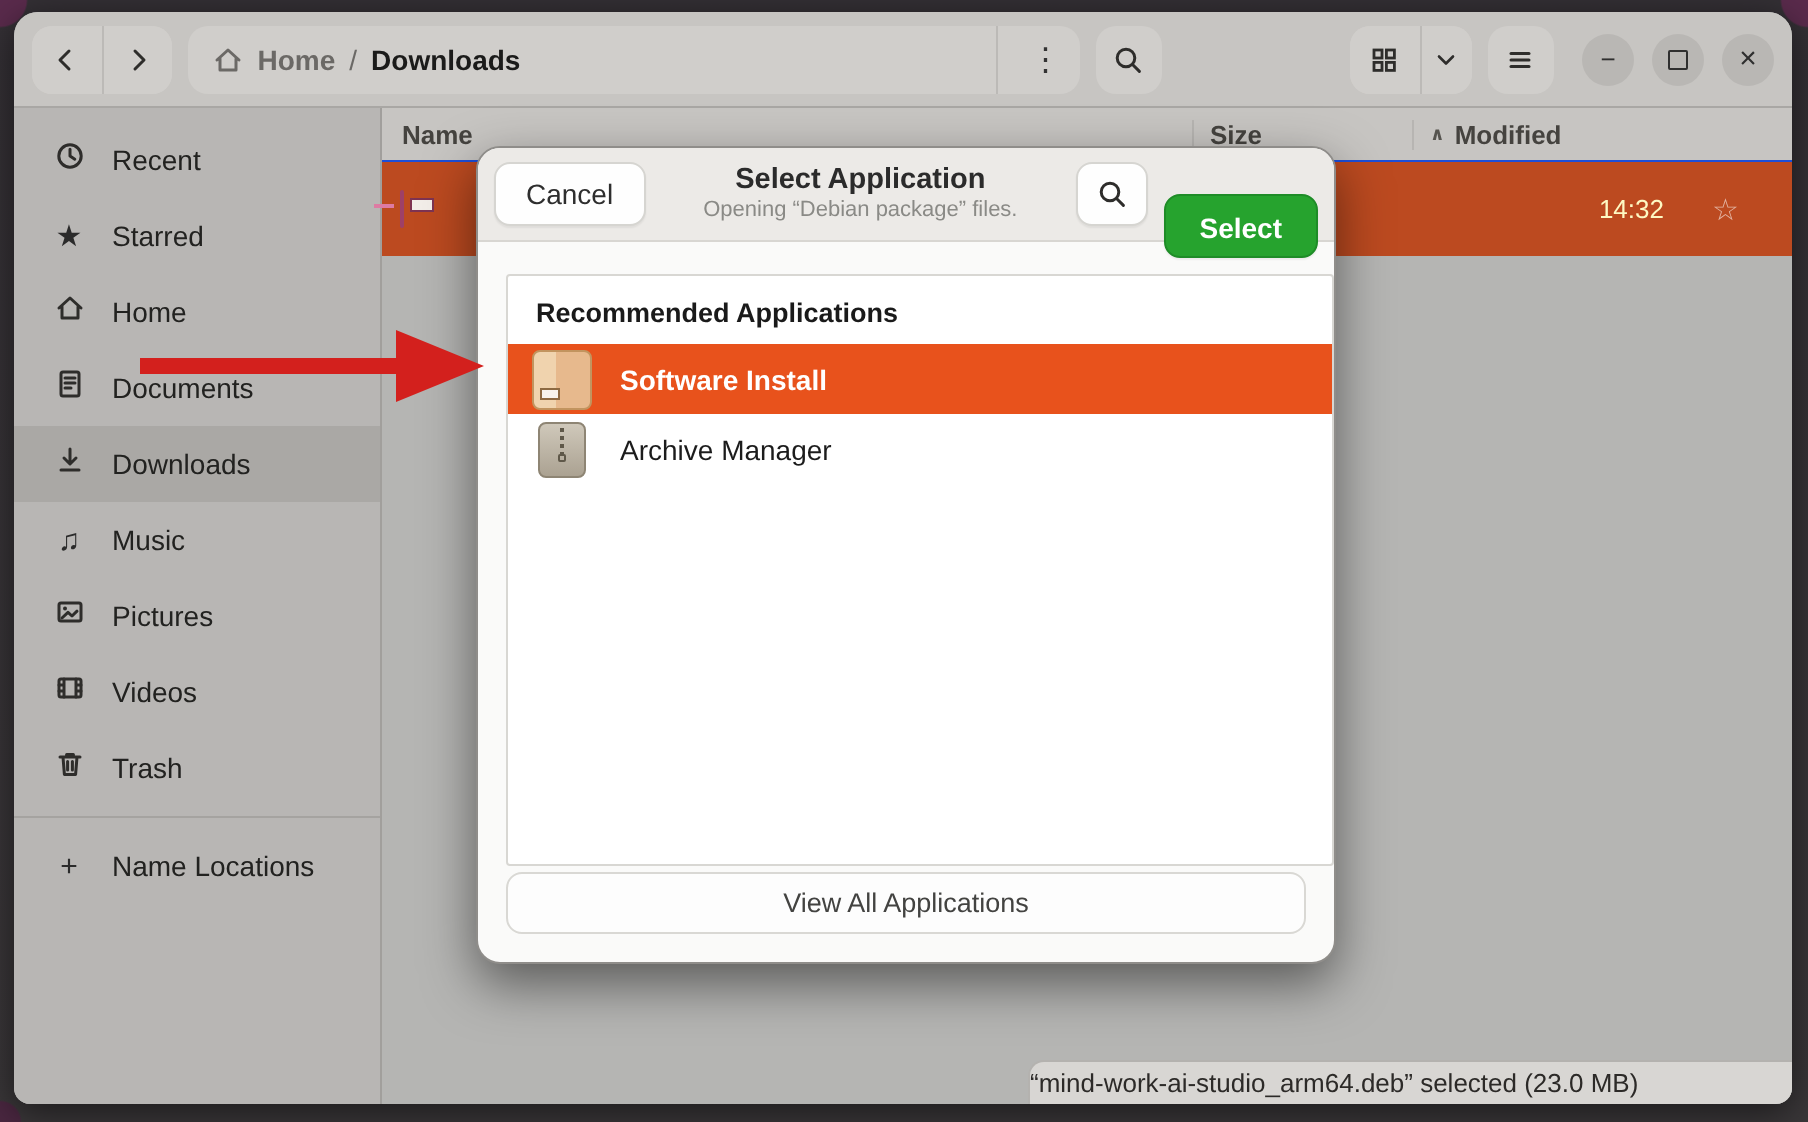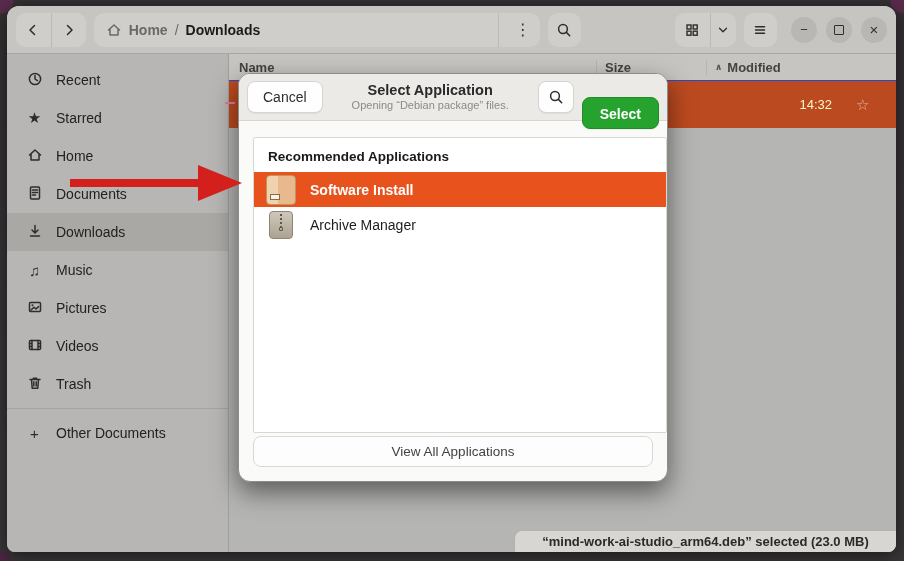--- a/index.html
+++ b/index.html
@@ -43,21 +43,21 @@
   .viewgroup button{border:0;background:#d0cecb;display:flex;align-items:center;justify-content:center;padding:0;cursor:pointer;}
   .viewgroup .vg-main{width:37px;}
   .viewgroup .vg-drop{width:28px;border-left:1px solid #bcbab7;}
   .wincontrols{display:flex;align-items:center;gap:9px;margin-left:6px;}
   .circlebtn{width:26px;height:26px;border-radius:50%;border:0;background:#b9b7b4;color:#2f2f2f;
     display:flex;align-items:center;justify-content:center;font-size:13px;padding:0;cursor:pointer;}
   .maxbox{width:8px;height:8px;border:1.4px solid #2f2f2f;border-radius:1px;display:block;}
   .icon-stroke{stroke:#2e2d2b;fill:none;stroke-width:1.5;stroke-linecap:round;stroke-linejoin:round;}
   
   .content{position:absolute;left:0;top:48px;right:0;bottom:0;display:flex;}
-  .sidebar{width:222px;background:#b8b6b4;border-right:1px solid #a19f9c;box-sizing:border-box;padding-top:7px;position:relative;}
+  .sidebar{width:184px;background:#b8b6b4;border-right:1px solid #a19f9c;box-sizing:border-box;padding-top:7px;position:relative;}
   .side-item{height:38px;display:flex;align-items:center;gap:13px;padding-left:19px;cursor:pointer;}
   .side-item .glyph{width:17px;text-align:center;font-size:15px;color:#2b2b2b;}
   .side-item .lbl{font-size:14px;color:#222220;font-weight:500;}
   .side-item.selected{background:#aaa8a5;}
   .side-sep{height:1px;background:#a5a3a0;margin:5px 0;}
   
   .main{flex:1;position:relative;background:#b5b5b3;}
   .listheader{
     height:26px;background:#c7c5c2;border-bottom:1px solid #1d4ed8;
     display:flex;align-items:center;font-size:13px;font-weight:bold;color:#45433f;
@@ -69,21 +69,21 @@
   .sorticon{font-size:9px;color:#56544f;}
   .filerow{height:47px;background:#bc4a20;display:flex;align-items:center;}
   .fr-icon{margin-left:9px;flex:0 0 auto;}
   .fr-name{flex:1;}
   .fr-size{width:110px;padding-left:8px;box-sizing:border-box;font-size:13px;color:#e0a794;}
   .fr-mod{width:150px;padding-left:8px;box-sizing:border-box;font-size:13px;color:#fef9c3;text-align:right;padding-right:24px;}
   .fr-star{width:40px;font-size:15px;color:#e3b4a2;cursor:pointer;}
   .statusbar{
     position:absolute;right:0;bottom:0;width:382px;height:22px;background:#d8d6d3;
     border-radius:8px 0 0 0;border-top:1px solid #b4b2af;border-left:1px solid #b4b2af;
-    display:flex;align-items:center;justify-content:center;font-size:13px;color:#2c2a28;box-sizing:border-box;font-weight:bold;
+    display:flex;align-items:center;justify-content:flex-start;font-size:13px;color:#2c2a28;box-sizing:border-box;
   }
   
   .debicon{width:37px;height:37px;border-radius:5px;position:relative;overflow:hidden;
     background:linear-gradient(90deg,#d1719a 0 52%,#c25580 52% 100%);border:1px solid #9e4067;box-sizing:border-box;}
   .debicon:before{content:"";position:absolute;left:4px;bottom:7px;width:12px;height:7px;background:#f3eee9;
     box-shadow:inset 0 0 0 1px #7e3352;}
   .debicon:after{content:"";position:absolute;right:4px;bottom:9px;width:10px;height:2px;background:#dd7ba3;}
   .pkgicon{width:30px;height:30px;border-radius:4px;position:relative;overflow:hidden;
     background:linear-gradient(90deg,#f0d3ae 0 40%,#e7b98d 40% 100%);border:1px solid #c2945f;box-sizing:border-box;}
   .pkgicon:before{content:"";position:absolute;left:3px;bottom:4px;width:10px;height:6px;background:#f7f3ec;
@@ -266,21 +266,21 @@
         </div>
         <div class="side-item">
           <span class="glyph"><svg width="16" height="16" viewBox="0 0 16 16">
                 <path class="icon-stroke" d="M3 4.5 H13 M6.3 4.5 V3.2 H9.7 V4.5 M4.5 4.5 L5.2 13.2 H10.8 L11.5 4.5 M6.8 6.8 V11 M9.2 6.8 V11"></path>
               </svg></span>
           <span class="lbl">Trash</span>
         </div>
         <div class="side-sep"></div>
         <div class="side-item">
           <span class="glyph">+</span>
-          <span class="lbl">Other Documents</span>
+          <span class="lbl">Name Locations</span>
         </div>
       </div>
 
       <div class="main">
         <div class="listheader">
           <div class="lh-name">Name</div>
           <div class="lh-size">Size</div>
           <div class="lh-mod">
             <span class="sorticon">∧</span>
             <span>Modified</span>

